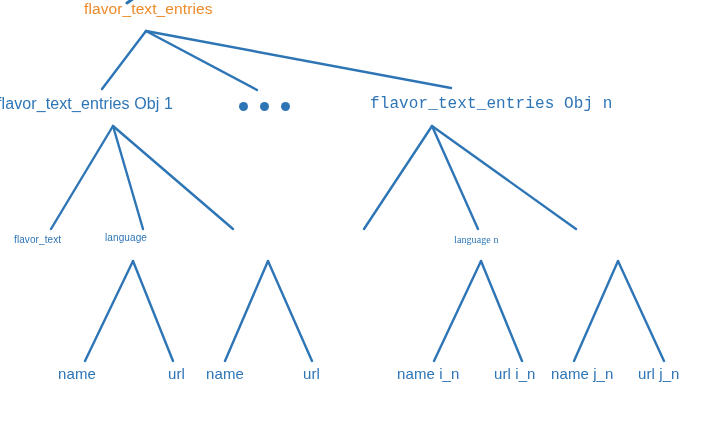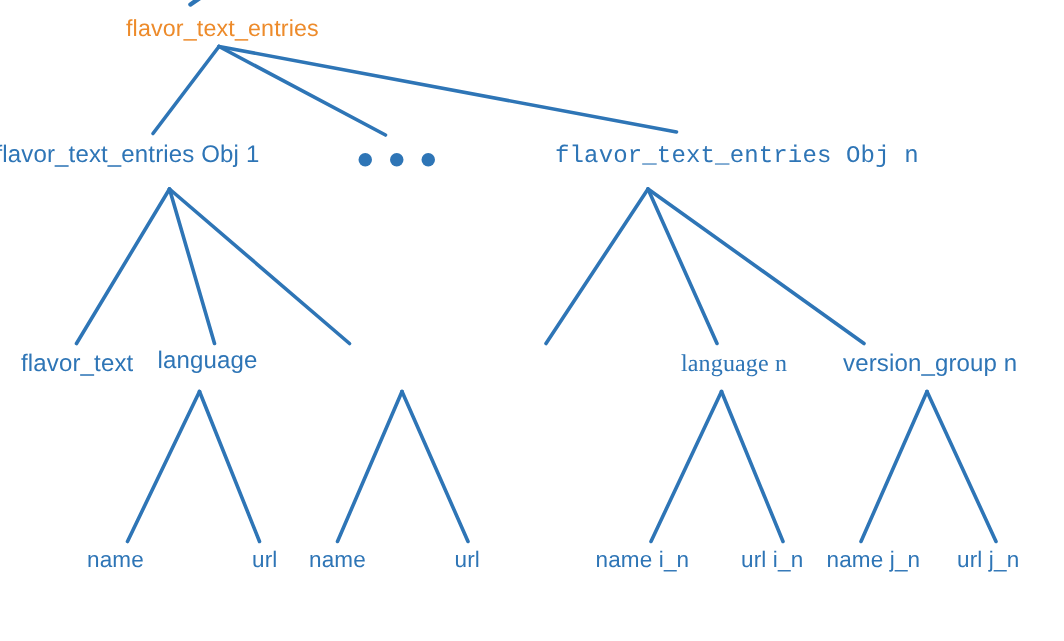--- a/index.html
+++ b/index.html
@@ -34,21 +34,21 @@
     letter-spacing: 0.1px;
   }
   .node-label.root-label {
     color: #ED8B2B;
     font-size: 15.5px;
   }
   .node-label.obj-label {
     font-size: 16px;
   }
   .node-label.mid-label {
-    font-size: 16px;
+    font-size: 10px;
   }
   .node-label.leaf-label {
     font-size: 15px;
   }
   #ellipsis-group {
     position: absolute;
     display: flex;
     gap: 12px;
     align-items: center;
   }
@@ -88,41 +88,40 @@
       <line x1="268" y1="261" x2="312" y2="361"></line>
 
       <line x1="481" y1="261" x2="434" y2="361"></line>
       <line x1="481" y1="261" x2="522" y2="361"></line>
 
       <line x1="618" y1="261" x2="574" y2="361"></line>
       <line x1="618" y1="261" x2="664" y2="361"></line>
     </g>
   </svg>
 
-  <div class="node-label root-label" style="left:84px; top:12px;">flavor_text_entries</div>
+  <div class="node-label root-label" style="left:84px; top:1px;">flavor_text_entries</div>
 
   <div class="node-label obj-label" style="left:-3px; top:96px;">flavor_text_entries Obj 1</div>
 
   <div id="ellipsis-group" style="left:239px; top:102px;">
     <span class="ellipsis-dot"></span>
     <span class="ellipsis-dot"></span>
     <span class="ellipsis-dot"></span>
   </div>
 
   <div class="node-label obj-label" style="left:370px; top:96px;font-family:Liberation Mono, monospace;">flavor_text_entries Obj n</div>
 
   <div class="node-label mid-label" style="left:14px; top:235px;">flavor_text</div>
 
   <div class="node-label mid-label" style="left:105px; top:233px;">language</div>
 
 
 
   <div class="node-label mid-label" style="left:454px; top:235px;font-family:Liberation Serif, serif;">language n</div>
 
-  <div class="node-label mid-label" style="left:562px; top:235px;">version_group n</div>
 
   <div class="node-label leaf-label" style="left:58px; top:366px;">name</div>
 
   <div class="node-label leaf-label" style="left:168px; top:366px;">url</div>
 
   <div class="node-label leaf-label" style="left:206px; top:366px;">name</div>
 
   <div class="node-label leaf-label" style="left:303px; top:366px;">url</div>
 
   <div class="node-label leaf-label" style="left:397px; top:366px;">name i_n</div>

